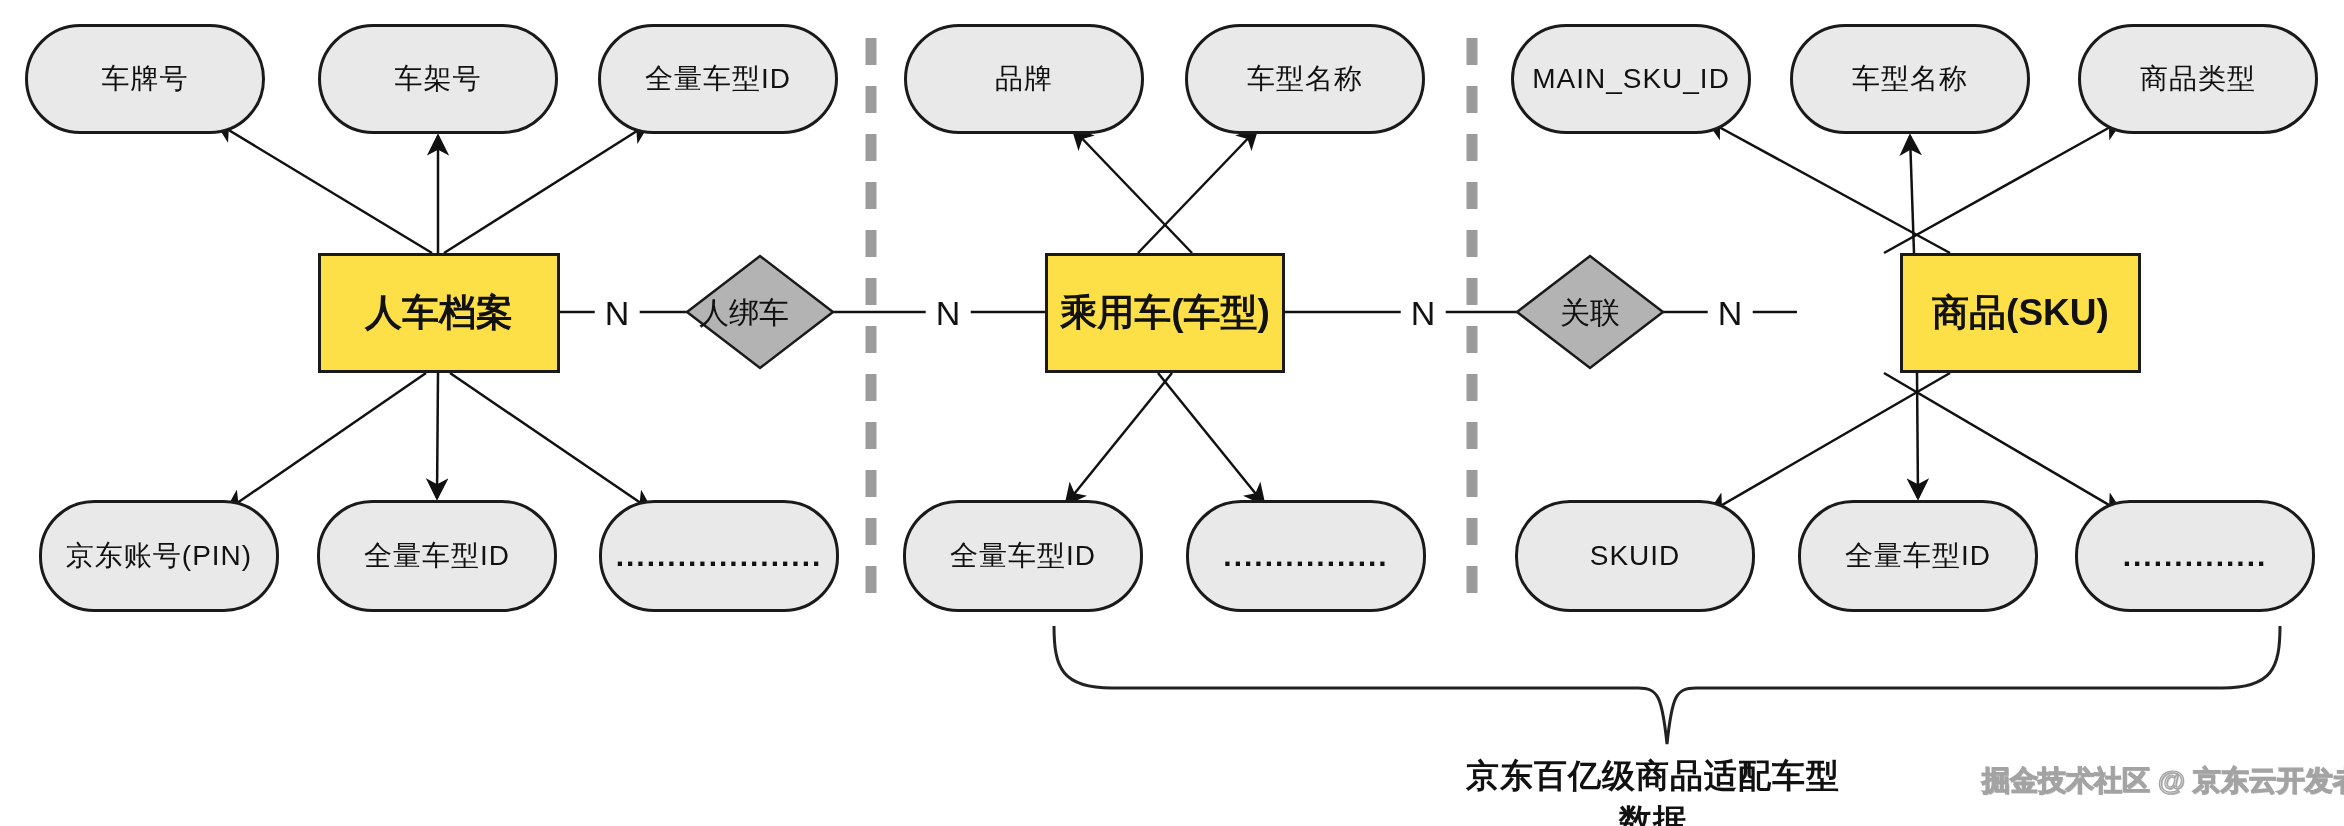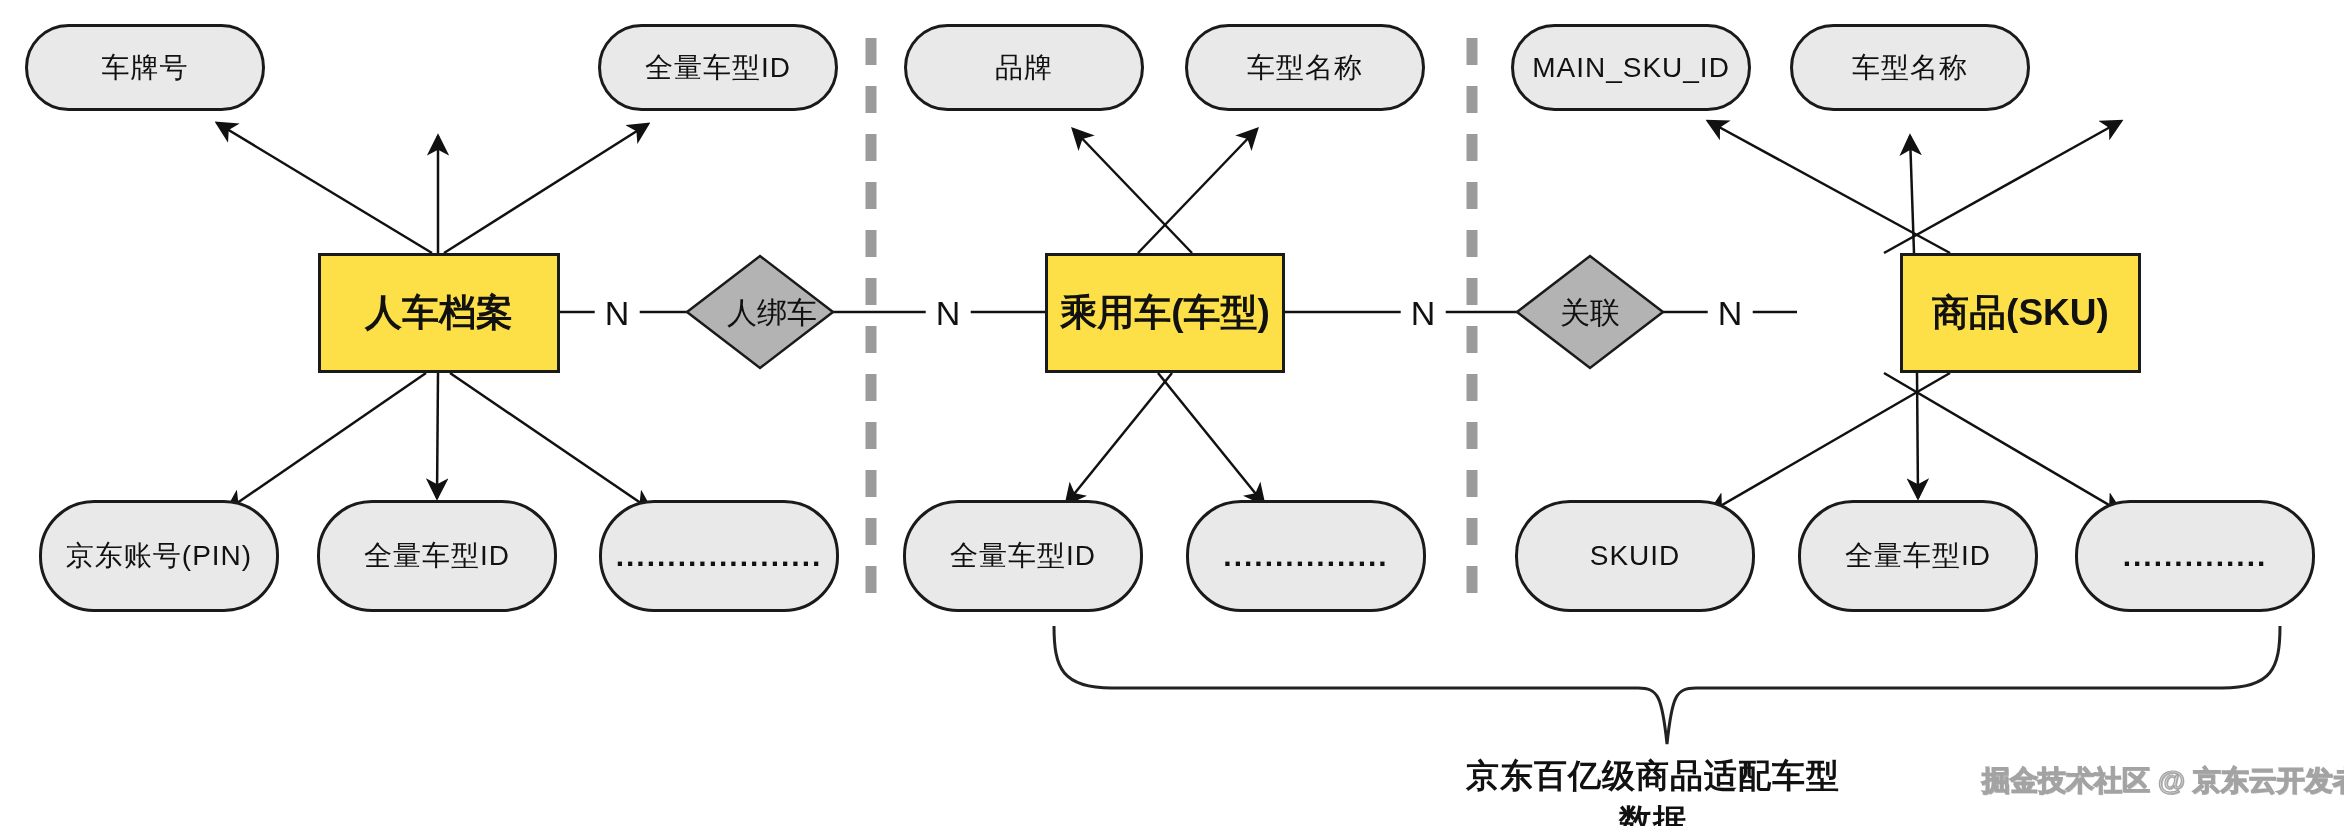--- a/index.html
+++ b/index.html
@@ -1,19 +1,19 @@
 <!DOCTYPE html>
 <html><head>
 <meta charset="utf-8">
 <style>
   html,body{margin:0;padding:0;background:#ffffff;}
   #canvas{position:relative;width:2344px;height:826px;background:#ffffff;overflow:hidden;
           font-family:"Liberation Sans","DejaVu Sans",sans-serif;color:#111;}
   #connector-layer{position:absolute;left:0;top:0;width:2344px;height:826px;}
-  .attr{position:absolute;width:240px;height:87px;background:#e9e9e9;border:3px solid #1a1a1a;
+  .attr{position:absolute;width:240px;height:110px;background:#e9e9e9;border:3px solid #1a1a1a;
         border-radius:55px;display:flex;align-items:center;justify-content:center;
         font-size:28px;letter-spacing:1px;box-sizing:border-box;z-index:2;}
   .attr.bottom{height:112px;text-align:right;}
   .attr.dots{font-size:30px;letter-spacing:2px;font-weight:700;}
   .entity{position:absolute;top:253px;height:120px;background:#fde047;border:3px solid #1a1a1a;
           display:flex;align-items:center;justify-content:center;font-size:37px;font-weight:700;
           box-sizing:border-box;z-index:2;}
   .diamond-label{position:absolute;transform:translate(-50%,-50%);font-size:30px;z-index:3;white-space:nowrap;}
   .card-n{position:absolute;transform:translate(-50%,-50%);font-size:34px;background:#ffffff;
           padding:0 10px;z-index:3;line-height:1;}
@@ -71,40 +71,42 @@
       <line x1="1950" y1="373" x2="1710" y2="512" marker-end="url(#arrow)"></line>
       <line x1="1917" y1="373" x2="1918" y2="498" marker-end="url(#arrow)"></line>
       <line x1="1884" y1="373" x2="2121" y2="512" marker-end="url(#arrow)"></line>
     </g>
 
     <polygon points="687,312 760,256 833,312 760,368" fill="#b3b3b3" stroke="#1a1a1a" stroke-width="2.5"></polygon>
     <polygon points="1517,312 1590,256 1663,312 1590,368" fill="#b3b3b3" stroke="#1a1a1a" stroke-width="2.5"></polygon>
   </svg>
 
   <div class="attr" style="left:25px;top:24px">车牌号</div>
+  <div class="attr" style="left:318px;top:24px">车架号</div>
   <div class="attr" style="left:598px;top:24px">全量车型ID</div>
   <div class="attr" style="left:904px;top:24px">品牌</div>
   <div class="attr" style="left:1511px;top:24px">MAIN_SKU_ID</div>
   <div class="attr" style="left:1185px;top:24px">车型名称</div>
   <div class="attr" style="left:1790px;top:24px">车型名称</div>
+  <div class="attr" style="left:2078px;top:24px">商品类型</div>
 
   <div class="attr bottom" style="left:39px;top:500px">京东账号(PIN)</div>
   <div class="attr bottom" style="left:317px;top:500px">全量车型ID</div>
   <div class="attr bottom dots" style="left:599px;top:500px">....................</div>
   <div class="attr bottom" style="left:903px;top:500px">全量车型ID</div>
   <div class="attr bottom dots" style="left:1186px;top:500px">................</div>
   <div class="attr bottom" style="left:1515px;top:500px">SKUID</div>
   <div class="attr bottom" style="left:1798px;top:500px">全量车型ID</div>
   <div class="attr bottom dots" style="left:2075px;top:500px">..............</div>
 
   <div class="entity" style="left:318px;width:242px">人车档案</div>
   <div class="entity" style="left:1045px;width:240px">乘用车(车型)</div>
   <div class="entity" style="left:1900px;width:241px">商品(SKU)</div>
 
-  <div class="diamond-label" style="left:772px;top:313px">人绑车</div>
+  <div class="diamond-label" style="left:744px;top:313px">人绑车</div>
   <div class="diamond-label" style="left:1590px;top:313px">关联</div>
 
   <div class="card-n" style="left:617px;top:313px">N</div>
   <div class="card-n" style="left:948px;top:313px">N</div>
   <div class="card-n" style="left:1423px;top:313px">N</div>
   <div class="card-n" style="left:1730px;top:313px">N</div>
 
   <div class="brace-caption">京东百亿级商品适配车型数据</div>
 
   <div class="watermark">掘金技术社区 @ 京东云开发者</div>

